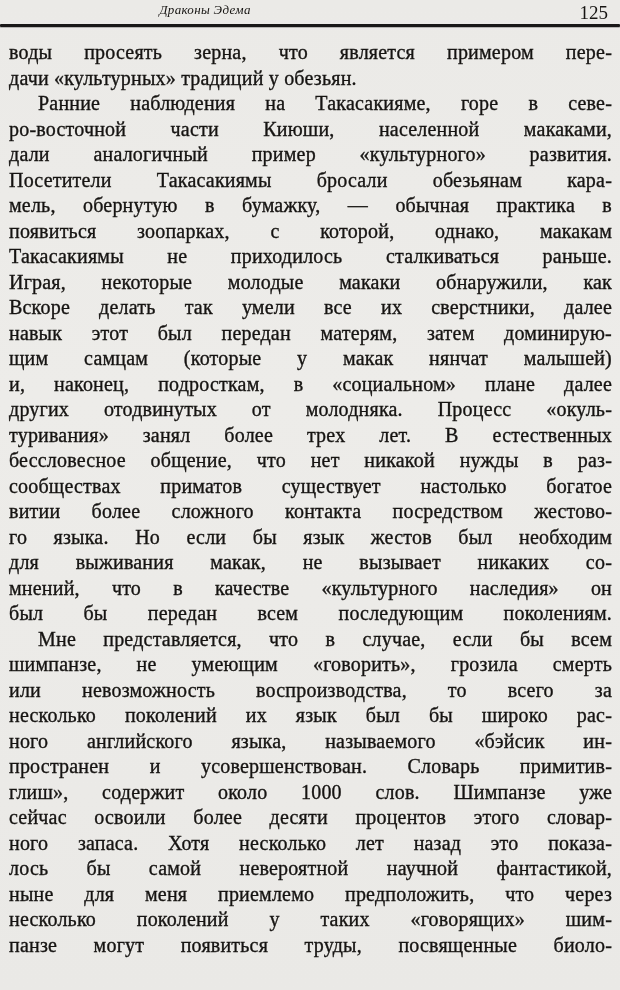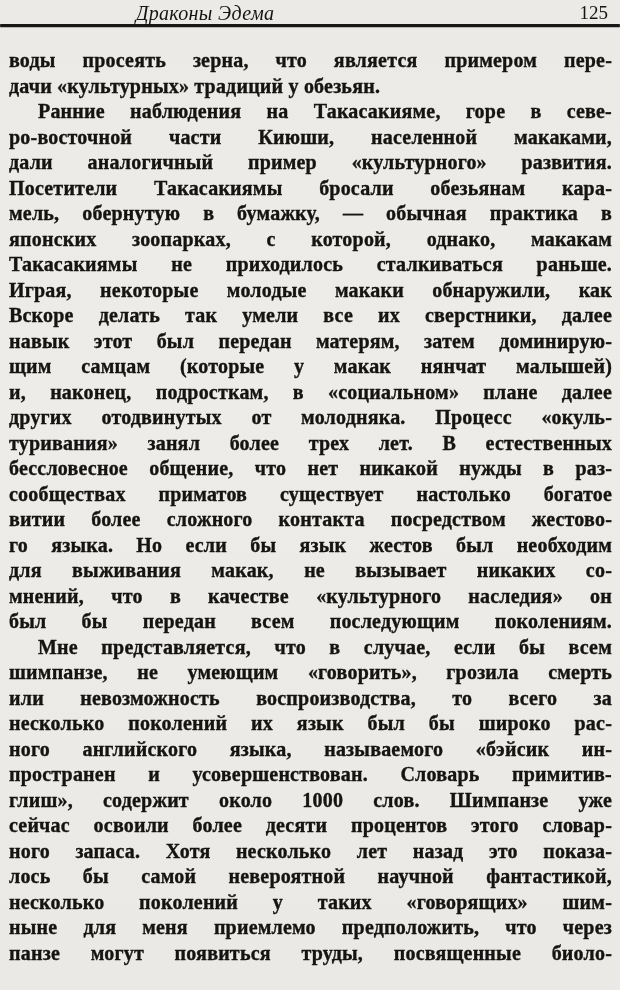--- a/index.html
+++ b/index.html
@@ -18,41 +18,40 @@
   }
   .running-header {
     position: relative;
     height: 24px;
   }
   .running-title {
     position: absolute;
     left: 205px; top: 2px;
     transform: translateX(-50%);
     font-style: italic;
-    font-size: 20px;
+    font-size: 13px;
     letter-spacing: 0.3px;
     white-space: nowrap;
   }
   .page-number {
     position: absolute;
     right: 12px; top: 2px;
     font-size: 19px;
   }
   .header-rule {
     height: 3px;
     background: #191817;
     border-radius: 1px;
     box-shadow: 0 1px 0 rgba(25,24,23,0.25);
   }
   .body-text {
-    padding: 21px 8px 0 9px;
+    padding: 13px 8px 0 9px;
     font-size: 20px;
     line-height: 25.5px;
     letter-spacing: 0.2px;
-    font-weight: bold;
     -webkit-text-stroke: 0.35px #161412;
   }
   .line {
     text-align: justify;
     text-align-last: justify;
   }
   .line.end {
     text-align-last: left;
   }
   .line.indent {
@@ -69,21 +68,21 @@
   </div>
   <div class="header-rule"></div>
   <div class="body-text">
       <div class="line">воды просеять зерна, что является примером пере-</div>
       <div class="line end">дачи «культурных» традиций у обезьян.</div>
       <div class="line indent">Ранние наблюдения на Такасакияме, горе в севе-</div>
       <div class="line">ро-восточной части Киюши, населенной макаками,</div>
       <div class="line">дали аналогичный пример «культурного» развития.</div>
       <div class="line">Посетители Такасакиямы бросали обезьянам кара-</div>
       <div class="line">мель, обернутую в бумажку, — обычная практика в</div>
-      <div class="line">японских зоопарках, с которой, однако, макакам</div>
+      <div class="line">появиться зоопарках, с которой, однако, макакам</div>
       <div class="line">Такасакиямы не приходилось сталкиваться раньше.</div>
       <div class="line">Играя, некоторые молодые макаки обнаружили, как</div>
       <div class="line">Вскоре делать так умели все их сверстники, далее</div>
       <div class="line">навык этот был передан матерям, затем доминирую-</div>
       <div class="line">щим самцам (которые у макак нянчат малышей)</div>
       <div class="line">и, наконец, подросткам, в «социальном» плане далее</div>
       <div class="line">других отодвинутых от молодняка. Процесс «окуль-</div>
       <div class="line">туривания» занял более трех лет. В естественных</div>
       <div class="line">бессловесное общение, что нет никакой нужды в раз-</div>
       <div class="line">сообществах приматов существует настолько богатое</div>
@@ -95,17 +94,17 @@
       <div class="line indent">Мне представляется, что в случае, если бы всем</div>
       <div class="line">шимпанзе, не умеющим «говорить», грозила смерть</div>
       <div class="line">или невозможность воспроизводства, то всего за</div>
       <div class="line">несколько поколений их язык был бы широко рас-</div>
       <div class="line">ного английского языка, называемого «бэйсик ин-</div>
       <div class="line">пространен и усовершенствован. Словарь примитив-</div>
       <div class="line">глиш», содержит около 1000 слов. Шимпанзе уже</div>
       <div class="line">сейчас освоили более десяти процентов этого словар-</div>
       <div class="line">ного запаса. Хотя несколько лет назад это показа-</div>
       <div class="line">лось бы самой невероятной научной фантастикой,</div>
+      <div class="line">ныне для меня приемлемо предположить, что через</div>
       <div class="line">несколько поколений у таких «говорящих» шим-</div>
-      <div class="line">ныне для меня приемлемо предположить, что через</div>
       <div class="line">панзе могут появиться труды, посвященные биоло-</div>
     </div>
 </div>
 
 </body></html>

